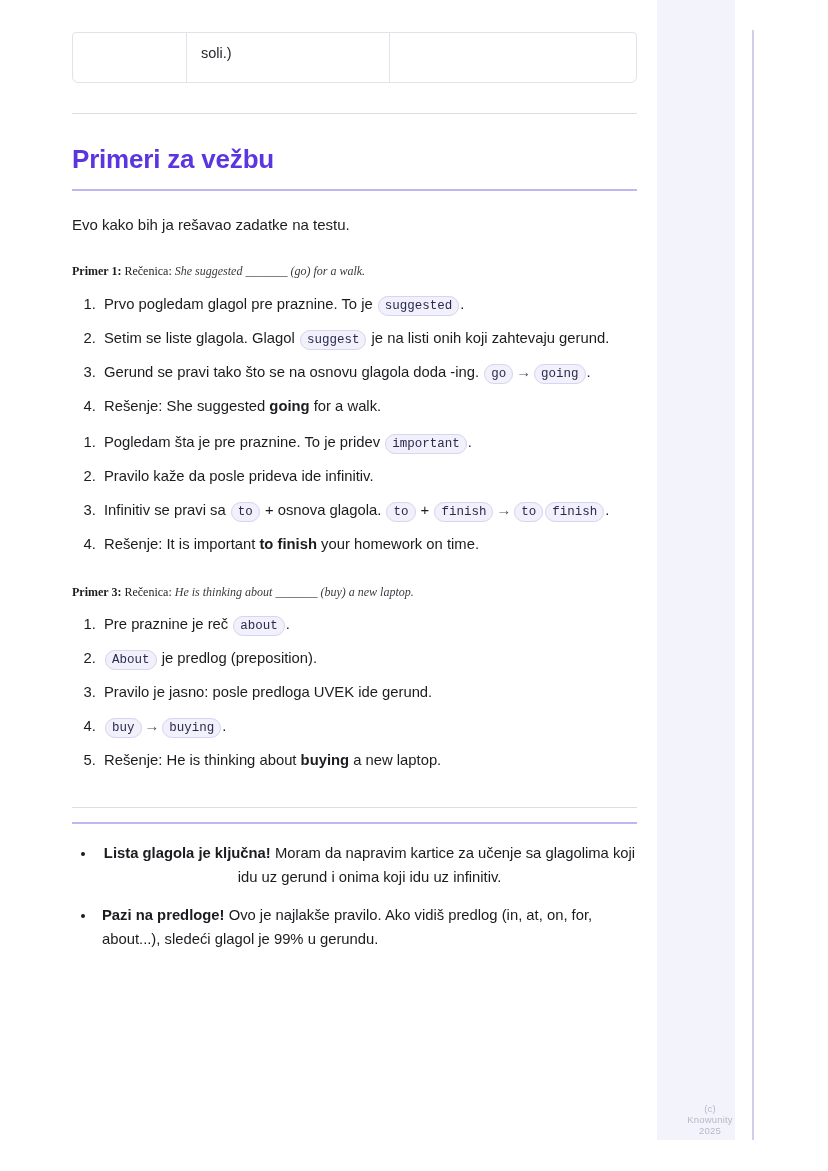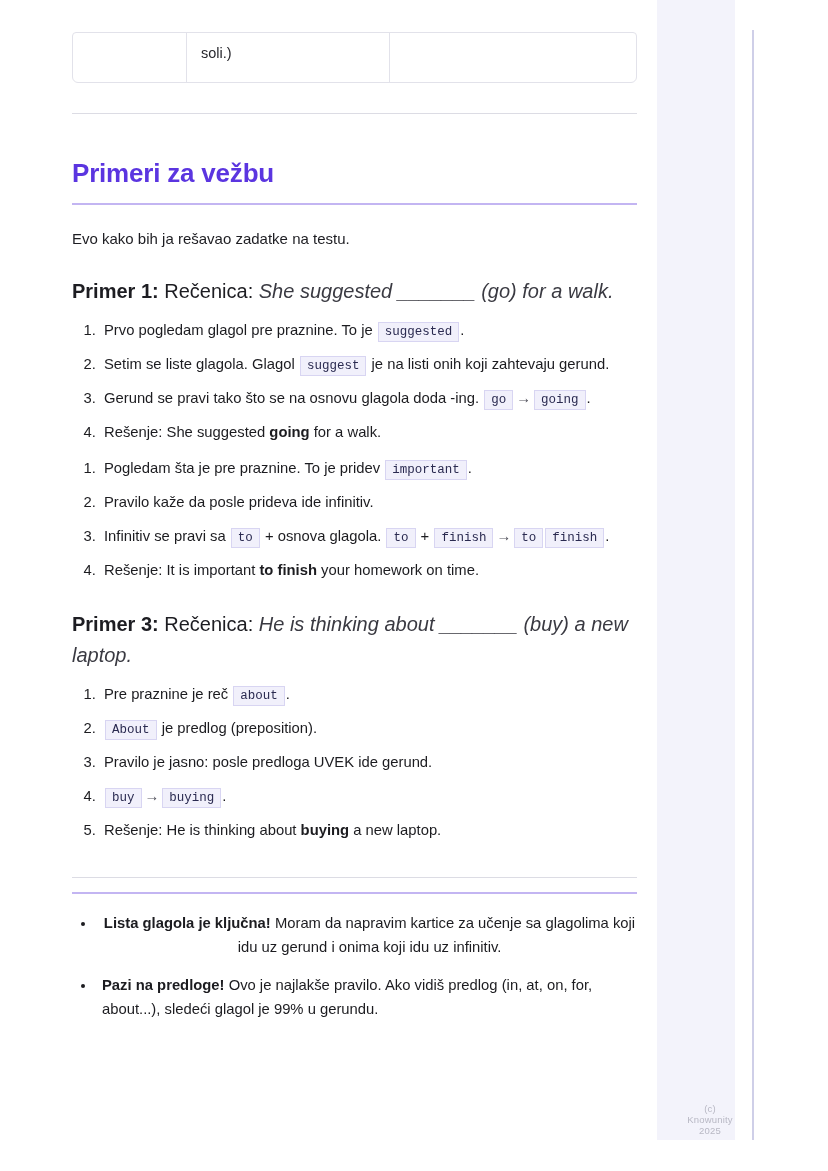--- a/index.html
+++ b/index.html
@@ -69,41 +69,42 @@
   .divider {
     border: none;
     border-top: 1px solid #dcdce4;
     margin: 30px 0 0 0;
   }
 
   h2.section-title {
     font-size: 26px;
     line-height: 1.2;
     color: #5b35e0;
-    margin: 44px 0 0 0;
+    margin: 30px 0 0 0;
     font-weight: bold;
     letter-spacing: -0.2px;
   }
   .title-rule {
     border: none;
     border-top: 2px solid #c3b5f2;
     margin: 14px 0 0 0;
   }
 
   p.para {
     font-size: 15px;
     line-height: 1.55;
     margin: 22px 0 0 0;
     color: #1d1d22;
   }
   p.example-line {
-    font-size: 20px;
+    font-size: 12px;
     line-height: 1.55;
     margin: 26px 0 0 0;
     color: #1d1d22;
+    font-family: Liberation Serif, serif;
   }
   .b { font-weight: bold; }
   .i { font-style: italic; color: #3a3a42; }
 
   ol.steps {
     margin: 12px 0 0 0;
     padding-left: 28px;
     font-size: 14.8px;
     line-height: 1.62;
   }
@@ -120,21 +121,21 @@
     line-height: 1.62;
   }
   ul.tips > li { margin-top: 14px; padding-left: 6px; }
   ul.tips > li:first-child { margin-top: 8px; text-align: center; }
 
   code.tok {
     font-family: "Liberation Mono", monospace;
     font-size: 12.5px;
     background: #f1f0fb;
     border: 1px solid #d8d5f2;
-    border-radius: 0;
+    border-radius: 10px;
     padding: 2px 6px;
     color: #2a2a50;
     white-space: nowrap;
     margin: 0 1px;
   }
   .arrow { color: #55555f; padding: 0 2px; }
 
   .footer-credit {
     position: absolute;
     left: 683px;

